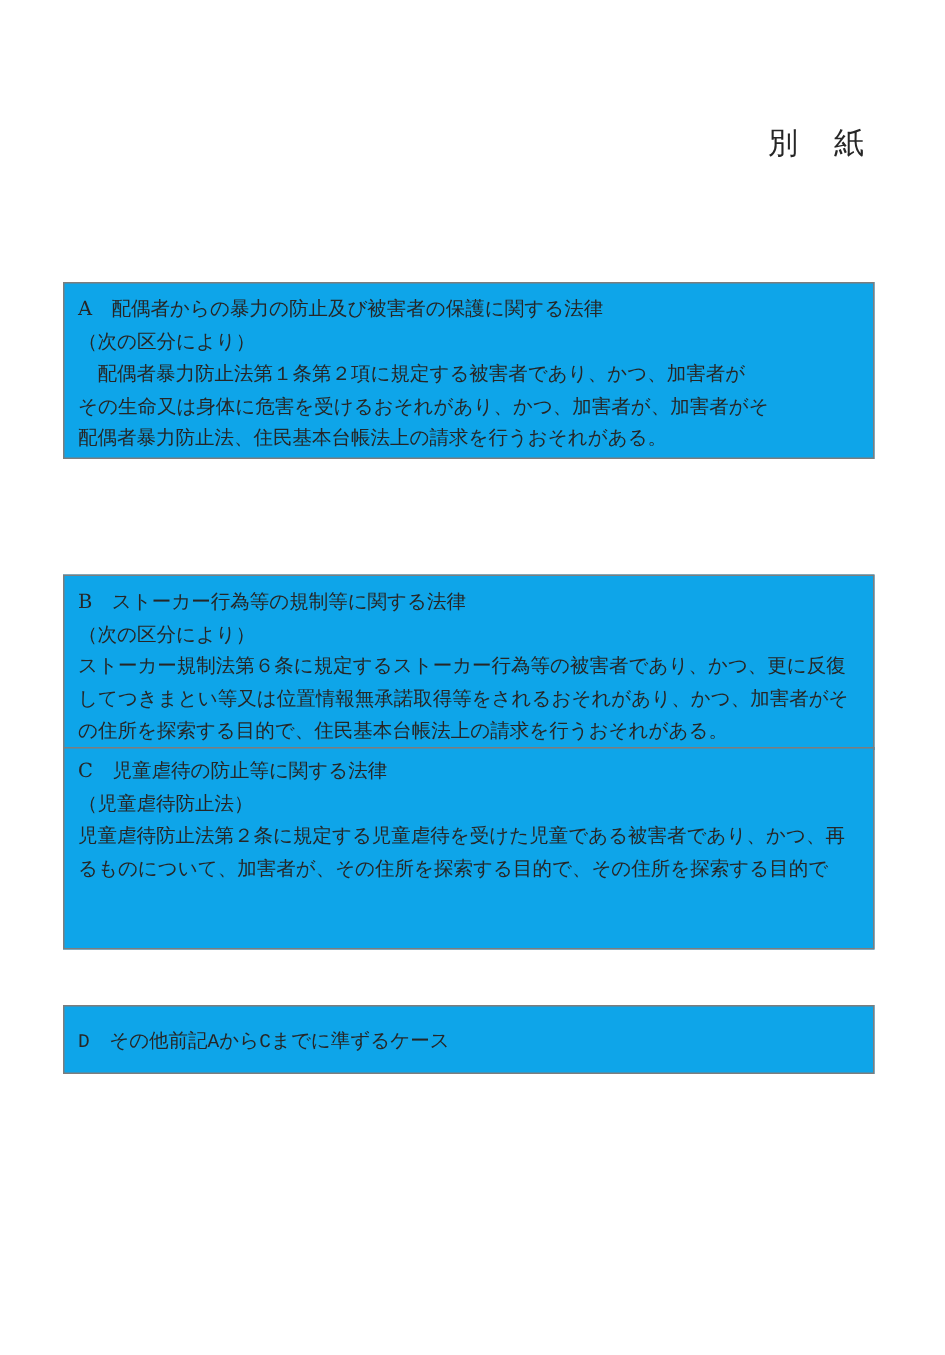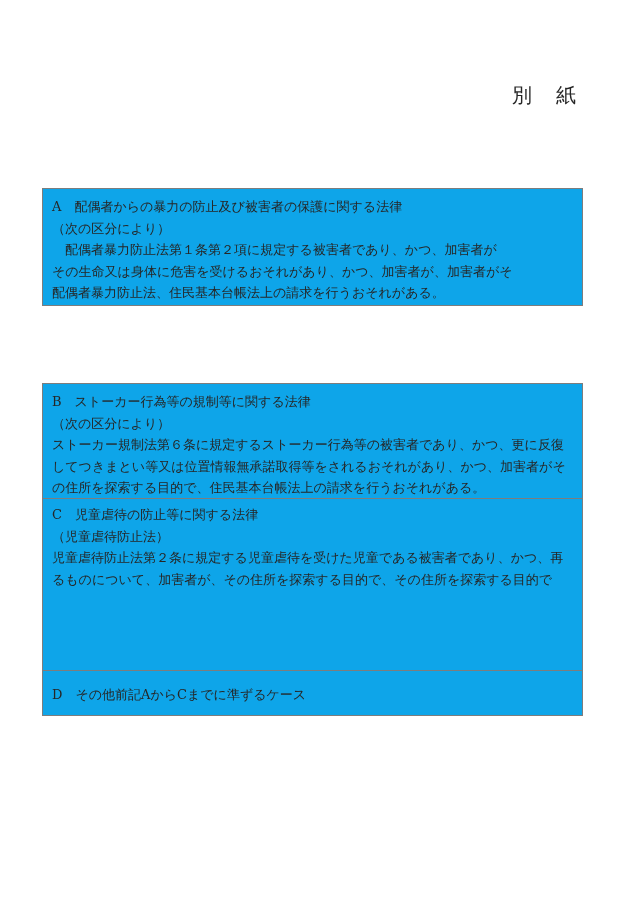--- a/index.html
+++ b/index.html
@@ -40,22 +40,22 @@
     padding: 7px 9px 0 9px;
     font-size: 13px;
     line-height: 21.5px;
   }
   .law-box .line,
   .intro .line {
     white-space: nowrap;
   }
   #box-a { top: 188px; height: 118px; }
   #box-b { top: 343px; height: 117px; margin-top: 40px; }
-  #box-c { top: 498px; height: 173px; padding-top: 5px; }
-  #box-d { top: 670px; height: 46px; padding-top: 13px; }
+  #box-c { top: 498px; height: 135px; padding-top: 5px; }
+  #box-d { top: 670px; height: 46px; padding-top: 13px; font-family: Liberation Mono, monospace; }
 </style>
 </head>
 <body>
 
 <div class="corner-label">別　紙</div>
 
 <div class="intro">
 </div>
 
 <div class="law-box" id="box-a">

